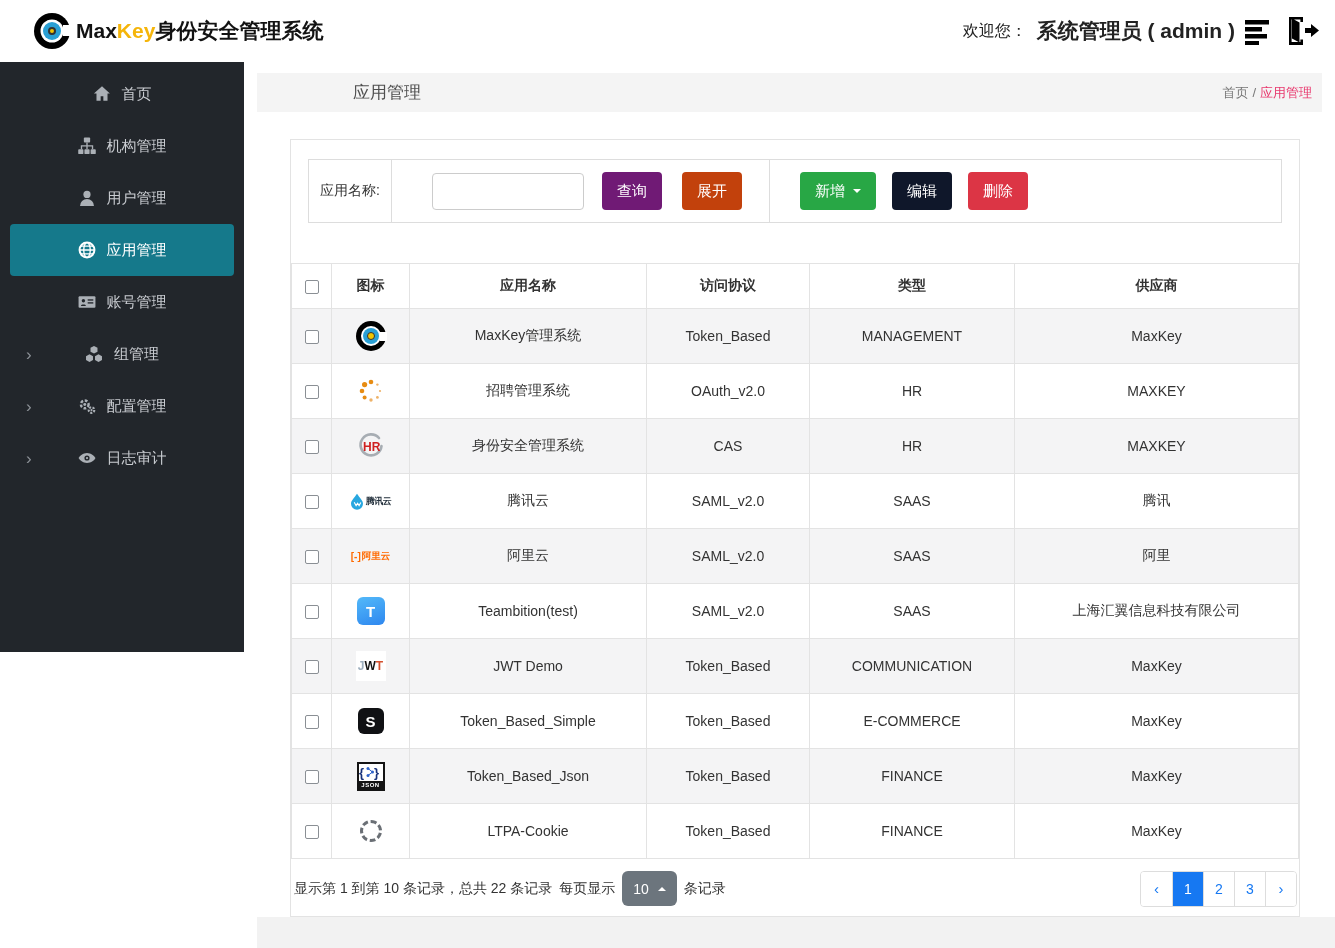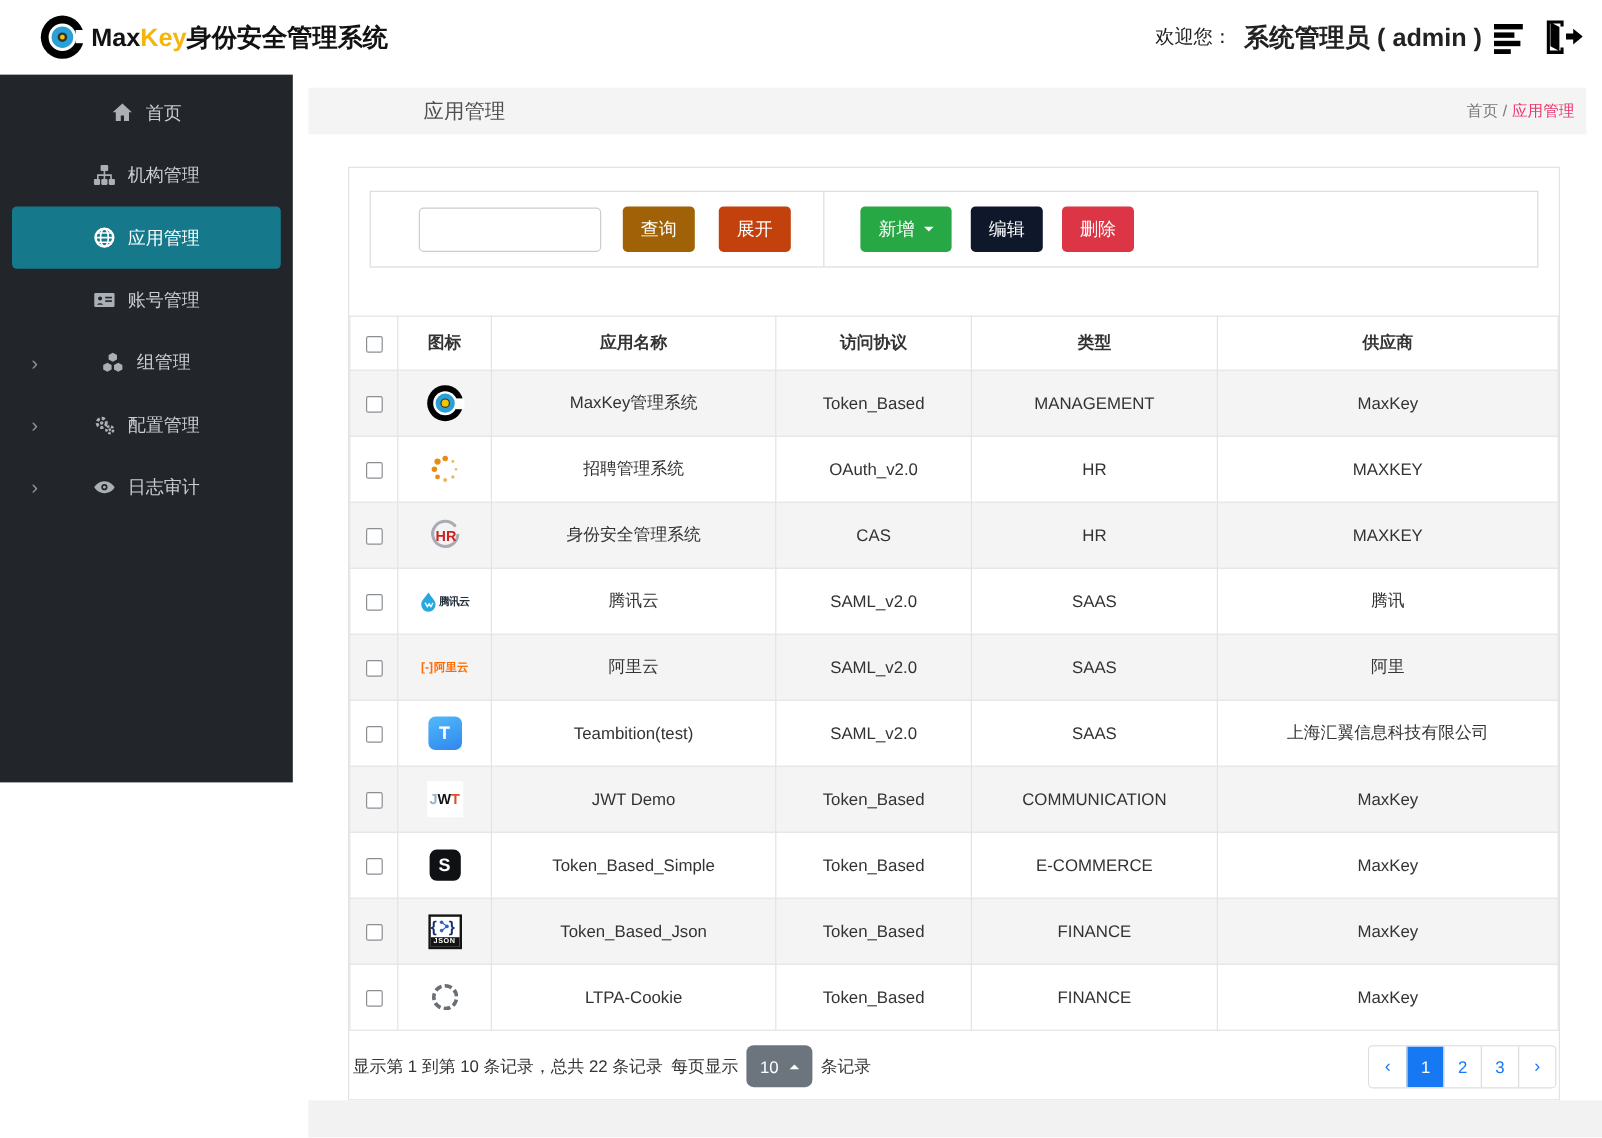--- a/index.html
+++ b/index.html
@@ -62,21 +62,21 @@
     background:#fff; border:1px solid #e3e3e3;
   }
 
   
   .toolbar { margin:19px 17px 0 17px; height:64px; border:1px solid #ddd; display:flex; }
   .t-label-cell { width:83px; border-right:1px solid #ddd; display:flex; align-items:center; justify-content:center; font-size:14px; color:#333; }
   .t-search-cell { width:378px; border-right:1px solid #ddd; display:flex; align-items:center; padding-left:40px; }
   .t-actions-cell { flex:1; display:flex; align-items:center; padding-left:30px; gap:16px; }
   .search-input { width:152px; height:37px; border:1px solid #ccc; border-radius:4px; padding:0 8px; font-size:14px; font-family:inherit; }
   .btn { height:38px; border:none; border-radius:4px; color:#fff; font-size:15px; padding:0 15px; cursor:pointer; font-family:inherit; display:flex; align-items:center; justify-content:center; }
-  .btn-blue { background:#a16207; margin-left:18px; }
+  .btn-blue { background:#701a75; margin-left:18px; }
   .btn-gray { background:#c2410c; margin-left:20px; }
   .btn-green { background:#28a745; gap:8px; }
   .btn-teal { background:#0f172a; }
   .btn-red { background:#dc3545; }
   .caret-down { width:0; height:0; border-left:4px solid transparent; border-right:4px solid transparent; border-top:4px solid #fff; }
   .caret-up { width:0; height:0; border-left:4px solid transparent; border-right:4px solid transparent; border-bottom:4px solid #fff; }
 
   
   table.apps { width:100%; border-collapse:collapse; margin-top:40px; font-size:14px; color:#333;padding-left:43px; }
   table.apps th, table.apps td { border:1px solid #e3e3e3; text-align:center; padding:0 6px; }
@@ -168,20 +168,29 @@
             <rect x="5.2" y="0.5" width="5.6" height="4.4" rx="0.8"></rect>
             <rect x="0.2" y="10.8" width="4.6" height="4.4" rx="0.8"></rect>
             <rect x="5.7" y="10.8" width="4.6" height="4.4" rx="0.8"></rect>
             <rect x="11.2" y="10.8" width="4.6" height="4.4" rx="0.8"></rect>
             <path d="M7.4 4.9h1.2v2.4h4.9v3.5h-1.2V8.5H3.7v2.3H2.5V7.3h4.9z"></path>
             <rect x="7.4" y="8" width="1.2" height="2.8"></rect>
           </svg>
         </span>
         <span class="s-label">机构管理</span>
       </div>
+      <div class="side-item">
+        <span class="s-icon">
+          <svg viewBox="0 0 16 16">
+            <circle cx="8" cy="4.8" r="3.2"></circle>
+            <path d="M1.8 15a6.2 6.2 0 0 1 12.4 0z"></path>
+          </svg>
+        </span>
+        <span class="s-label">用户管理</span>
+      </div>
       <div class="side-item active">
         <span class="s-icon">
           <svg viewBox="0 0 16 16">
             <circle cx="8" cy="8" r="6.6" fill="none" stroke="currentColor" stroke-width="1.8"></circle>
             <ellipse cx="8" cy="8" rx="2.9" ry="6.6" fill="none" stroke="currentColor" stroke-width="1.2"></ellipse>
             <path d="M1.4 8h13.2M2.4 4.6h11.2M2.4 11.4h11.2" stroke="currentColor" stroke-width="1.2" fill="none"></path>
           </svg>
         </span>
         <span class="s-label">应用管理</span>
       </div>
@@ -239,20 +248,23 @@
     <span>应用管理</span>
     <span class="crumb">
       <a>首页</a>
       <span>/</span>
       <a class="cur">应用管理</a>
     </span>
   </div>
 
   <section class="panel">
     <div class="toolbar">
+      <div class="t-label-cell">
+        <label>应用名称:</label>
+      </div>
       <div class="t-search-cell">
         <input class="search-input" type="text" value="" style="">
         <button class="btn btn-blue">
             <span>查询</span>
           </button>
         <button class="btn btn-gray">
             <span>展开</span>
           </button>
       </div>
       <div class="t-actions-cell">

